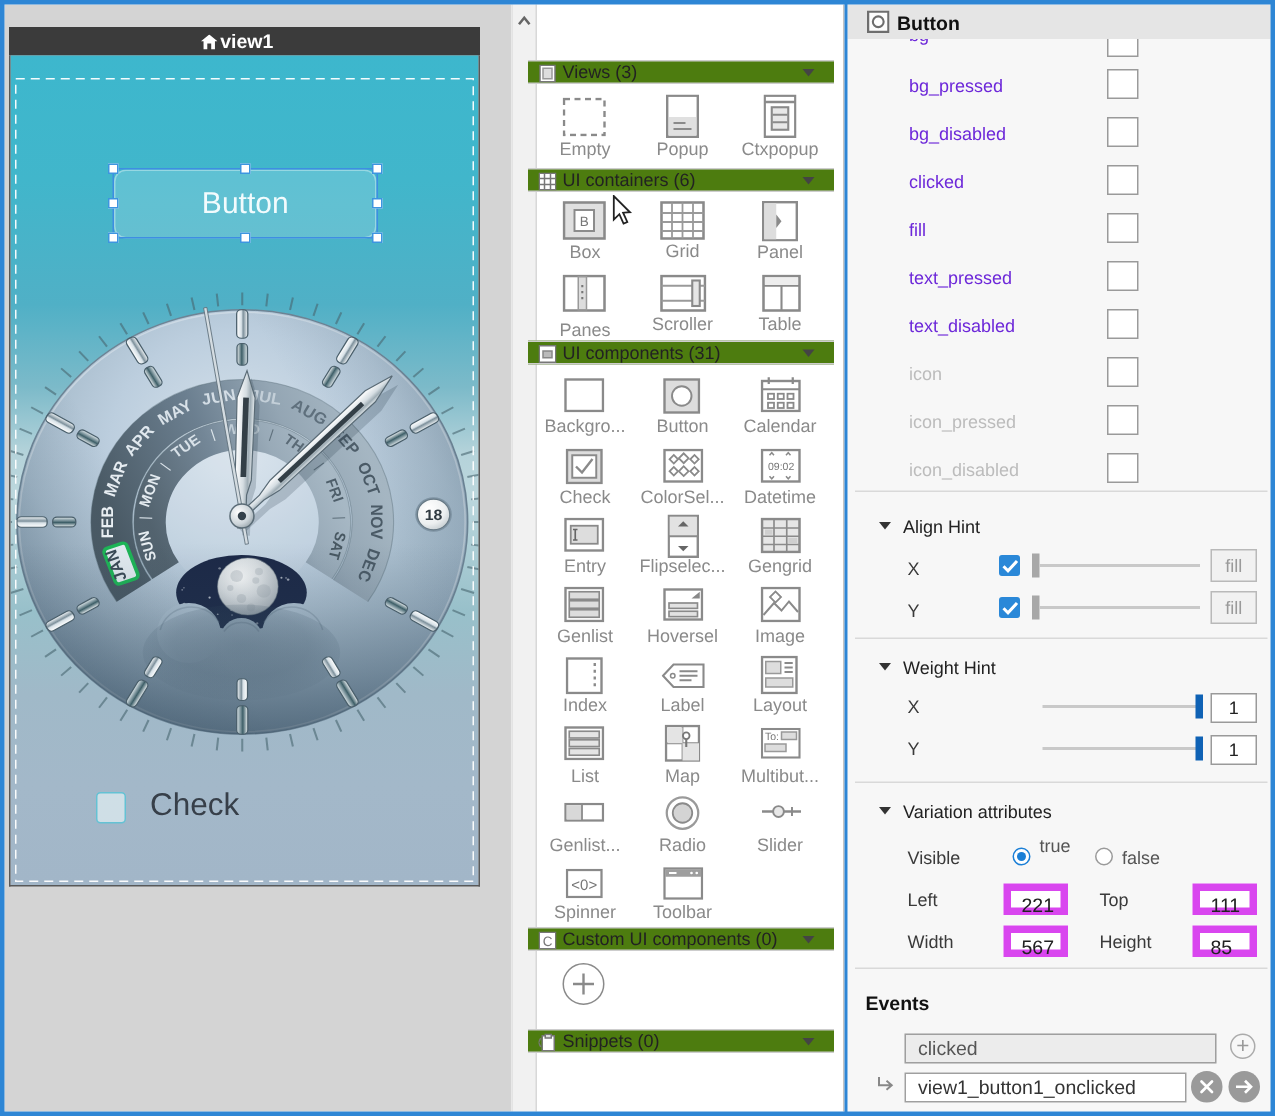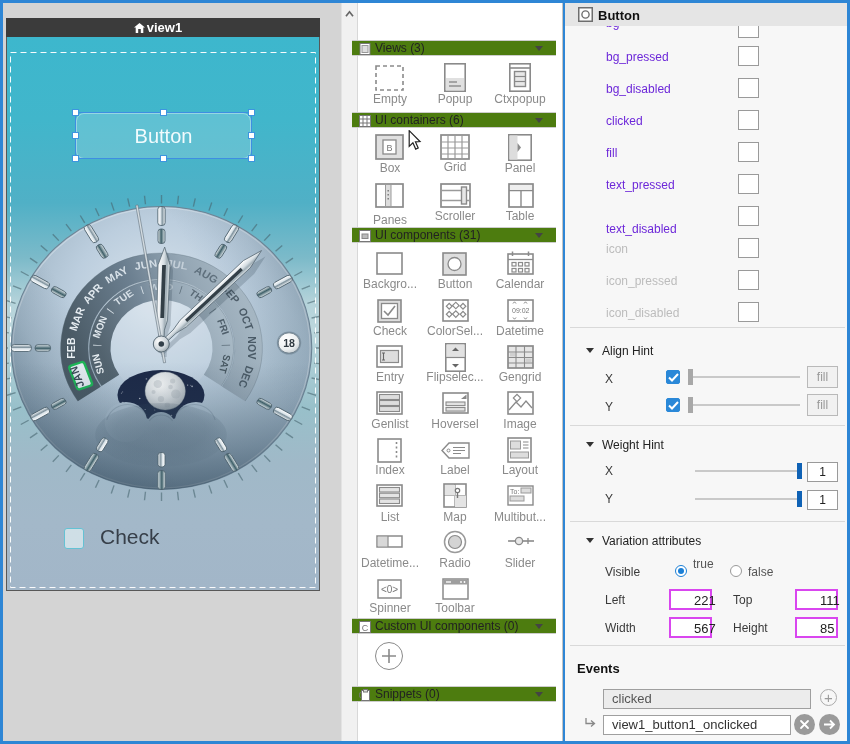--- a/index.html
+++ b/index.html
@@ -39,21 +39,21 @@
 .sect{position:absolute;left:586px;font-size:12px;color:#222}
 .sect:before{content:"";display:inline-block;width:0;height:0;border-left:4.5px solid transparent;border-right:4.5px solid transparent;border-top:5.5px solid #333;margin-right:8px;vertical-align:2px}
 .rowlbl{position:absolute;left:605px;font-size:12px;color:#3a3a3a}
 .cbx{position:absolute;left:666px;width:14px;height:14px;background:#2a88d8;border:1px solid #2a88d8;border-radius:2px}
 .cbx svg{position:absolute;left:1px;top:2px}
 .track{position:absolute;height:2px;background:#c9c9c9}
 .thumbL{position:absolute;left:688px;width:5px;height:16px;background:#a8a8a8}
 .thumbR{position:absolute;left:797px;width:5px;height:16px;background:#0f62b5}
 .fillbtn{position:absolute;left:807px;width:31px;height:22px;background:#f1f1f1;border:1px solid #b9b9b9;color:#9a9a9a;font-size:12px;text-align:center;line-height:20px}
 .valbox{position:absolute;left:807px;width:31px;height:20px;background:#fff;border:1px solid #9a9a9a;color:#222;font-size:12px;text-align:center;line-height:18px}
-.numin{position:absolute;width:43px;height:21px;background:#fff;border:2px solid #d946ef;font-size:13px;color:#222;line-height:19px;padding-left:23px}
+.numin{position:absolute;width:43px;height:21px;background:#fff;border:5px solid #d946ef;font-size:13px;color:#222;line-height:19px;padding-left:7px}
 .radio{position:absolute;width:12px;height:12px;border-radius:50%}
 .rtxt{position:absolute;font-size:12px;color:#555}
 </style></head>
 <body>
 <div id="app">
   <div id="frame"></div>
   <div class="abs" id="leftbg"></div>
   <div class="abs" id="scrollstrip"></div>
   <svg class="abs" style="left:345px;top:10px" width="9" height="8" viewBox="0 0 9 8">
       <path d="M1 6.2 L4.5 1.8 L8 6.2" fill="none" stroke="#666" stroke-width="1.7"></path>
@@ -531,21 +531,21 @@
       </svg>
   <svg class="icon" style="left:443px;top:530px" width="24" height="24">
         <circle cx="12" cy="12" r="10.5" fill="#fff" stroke="#9a9a9a" stroke-width="1.5"></circle>
         <circle cx="12" cy="12" r="6.5" fill="#d4d4d4" stroke="#8a8a8a" stroke-width="1.2"></circle>
       </svg>
   <svg class="icon" style="left:508px;top:536px" width="26" height="10">
         <line x1="0" y1="5" x2="26" y2="5" stroke="#8a8a8a" stroke-width="1.6"></line>
         <circle cx="11" cy="5" r="3.6" fill="#e8e8e8" stroke="#8a8a8a" stroke-width="1.3"></circle>
         <path d="M20 2 V8" stroke="#8a8a8a" stroke-width="1.3"></path>
       </svg>
-  <div class="ilabel" style="left:358px;top:556px">Datetime...</div>
+  <div class="ilabel" style="left:358px;top:556px">Genlist...</div>
       <div class="ilabel" style="left:423px;top:556px">Radio</div>
       <div class="ilabel" style="left:488px;top:556px">Slider</div>
   <svg class="icon" style="left:377px;top:579px" width="25" height="20">
         <rect x="1" y="1" width="23" height="18" fill="#fff" stroke="#8a8a8a" stroke-width="1.5"></rect>
         <text x="12.5" y="14" font-size="10" fill="#777" text-anchor="middle" font-family="Liberation Sans">&lt;0&gt;</text>
       </svg>
   <svg class="icon" style="left:442px;top:578px" width="27" height="22">
         <rect x="1" y="1" width="25" height="20" fill="#fff" stroke="#8a8a8a" stroke-width="1.5"></rect>
         <rect x="1.5" y="1.5" width="24" height="5" fill="#9e9e9e"></rect>
         <line x1="4" y1="4" x2="9" y2="4" stroke="#fff" stroke-width="1.3"></line>
@@ -591,21 +591,21 @@
     <div class="proplbl" style="top:50px">bg_pressed</div>
       <div class="propbox" style="top:46px"></div>
     <div class="proplbl" style="top:82px">bg_disabled</div>
       <div class="propbox" style="top:78px"></div>
     <div class="proplbl" style="top:114px">clicked</div>
       <div class="propbox" style="top:110px"></div>
     <div class="proplbl" style="top:146px">fill</div>
       <div class="propbox" style="top:142px"></div>
     <div class="proplbl" style="top:178px">text_pressed</div>
       <div class="propbox" style="top:174px"></div>
-    <div class="proplbl" style="top:222px">text_disabled</div>
+    <div class="proplbl" style="top:210px">text_disabled</div>
       <div class="propbox" style="top:206px"></div>
     <div class="proplbl dis" style="top:242px">icon</div>
       <div class="propbox" style="top:238px"></div>
     <div class="proplbl dis" style="top:274px">icon_pressed</div>
       <div class="propbox" style="top:270px"></div>
     <div class="proplbl dis" style="top:306px">icon_disabled</div>
       <div class="propbox" style="top:302px"></div>
     <div class="rhr" style="top:327px"></div>
 
     <div class="sect" style="top:344px">Align Hint</div>

